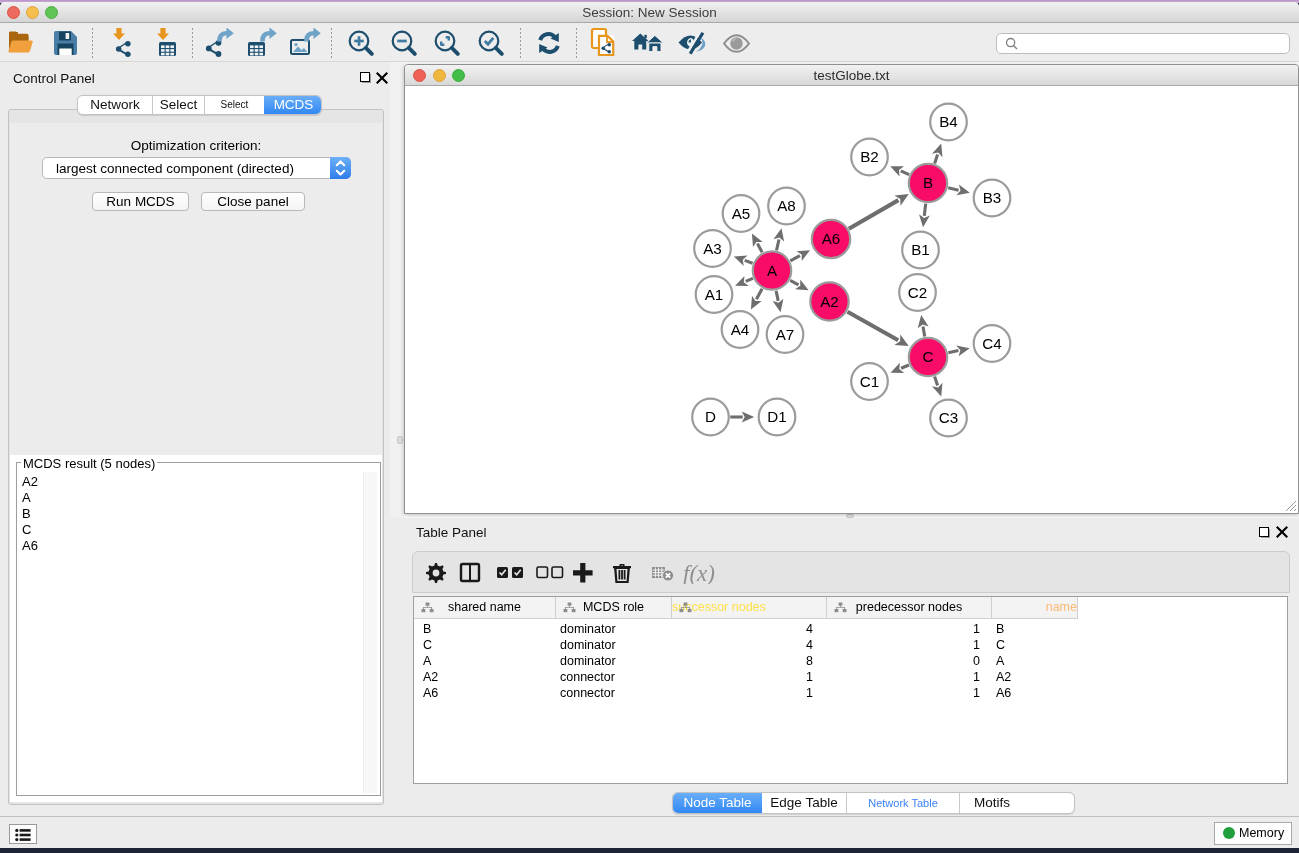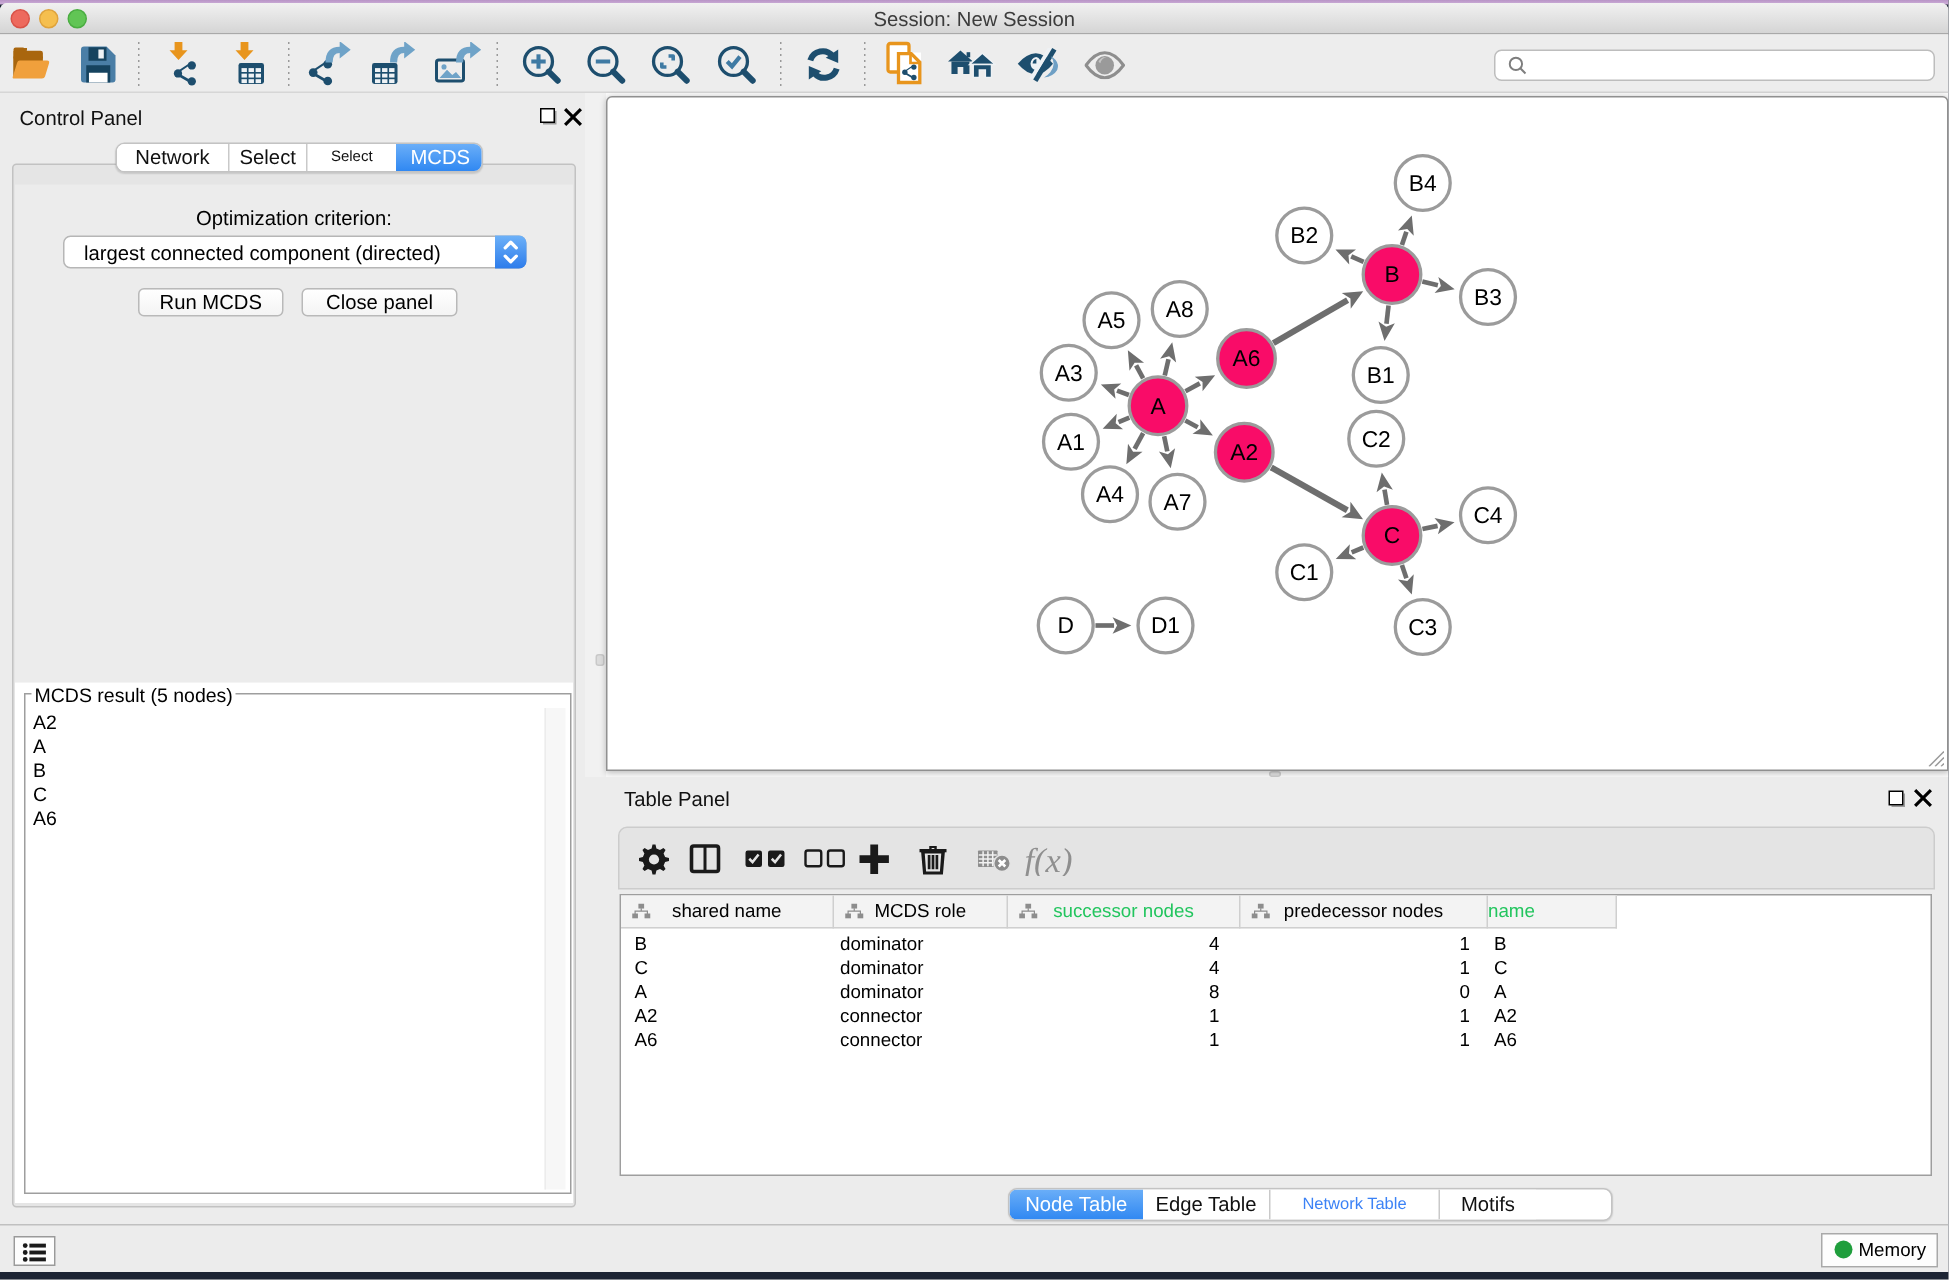--- a/index.html
+++ b/index.html
@@ -220,20 +220,26 @@
 <div class="abs" style="left:22px;top:474px;font-size:13px;line-height:16px;color:#000">A2<br>A<br>B<br>C<br>A6</div>
 
 <div class="abs" style="left:363px;top:472px;width:14px;height:321px;background:#f7f7f7;border-left:1px solid #ececec"></div>
 
 <div class="abs" style="left:390px;top:62px;width:14px;height:456px;background:#f1f1f1"></div>
 <div class="abs" style="left:404px;top:62px;width:895px;height:456px;background:#fbfbfb"></div>
 <div class="abs" style="left:846px;top:514px;width:8px;height:4px;background:#e2e2e2;border:1px solid #cccccc;border-radius:2px"></div>
 <div class="abs" style="left:397px;top:436px;width:6px;height:8px;background:#dcdcdc;border:1px solid #c9c9c9;border-radius:2px"></div>
 
 <div class="abs" style="left:404px;top:64px;width:895px;height:450px;background:#fff;border:1px solid #909090;border-radius:4px 4px 0 0;box-shadow:0 1px 4px rgba(0,0,0,.25)">
+  <div style="position:absolute;left:0;top:0;width:100%;height:21px;background:linear-gradient(#f2f2f2,#d8d8d8);border-bottom:1px solid #a8a8a8;border-radius:4px 4px 0 0">
+    <div style="position:absolute;left:8px;top:4px;width:13px;height:13px;border-radius:50%;background:#ee6156;border:0.5px solid #d95348"></div>
+    <div style="position:absolute;left:28px;top:4px;width:13px;height:13px;border-radius:50%;background:#f0b73e;border:0.5px solid #dfa33c"></div>
+    <div style="position:absolute;left:47px;top:4px;width:13px;height:13px;border-radius:50%;background:#43bd47;border:0.5px solid #3aad3e"></div>
+    <div style="text-align:center;font-size:13.5px;color:#2c2c2c;padding-top:3px">testGlobe.txt</div>
+  </div>
   <svg style="position:absolute;left:0;top:21px" width="893" height="427" viewBox="0 0 893 427" font-family="Liberation Sans,sans-serif">
 <line x1="347.9" y1="192.4" x2="340.7" y2="195.4" stroke="#6e6e6e" stroke-width="3.1"></line>
       <polygon points="339.5,189.9 330.1,199.8 343.7,200.1 338.8,196.2" fill="#6e6e6e"></polygon>
 <line x1="347.6" y1="177.3" x2="339.7" y2="174.4" stroke="#6e6e6e" stroke-width="3.1"></line>
       <polygon points="342.5,169.6 328.9,170.4 338.7,179.9 337.8,173.7" fill="#6e6e6e"></polygon>
 <line x1="357.1" y1="202.7" x2="351.4" y2="213.3" stroke="#6e6e6e" stroke-width="3.1"></line>
       <polygon points="347.0,209.8 345.9,223.5 356.7,215.1 350.4,215.1" fill="#6e6e6e"></polygon>
 <line x1="357.1" y1="166.3" x2="352.4" y2="157.6" stroke="#6e6e6e" stroke-width="3.1"></line>
       <polygon points="357.7,155.9 346.9,147.5 348.0,161.1 351.4,155.9" fill="#6e6e6e"></polygon>
 <line x1="371.1" y1="204.8" x2="373.2" y2="214.9" stroke="#6e6e6e" stroke-width="3.1"></line>
@@ -384,37 +390,37 @@
         </g>
       </svg></span>shared name</div>
 <div class="abs" style="left:556px;top:597px;width:116px;height:22px;border-right:1px solid #cfcfcf;font-size:12.5px;color:#000;text-align:center;line-height:21px"><span style="position:absolute;left:7px;top:5px;line-height:0"><svg width="13" height="11" viewBox="0 0 13 11" style="vertical-align:-1px">
         <g fill="#8d8d8d">
           <rect x="4.6" y="0.5" width="3.8" height="3.2"></rect>
           <rect x="0.5" y="7" width="3.8" height="3.2"></rect>
           <rect x="8.7" y="7" width="3.8" height="3.2"></rect>
           <path d="M6.1 3.5 L6.9 3.5 L6.9 5 L11 5 L11 7.3 L10.2 7.3 L10.2 5.8 L2.8 5.8 L2.8 7.3 L2 7.3 L2 5 L6.1 5 Z"></path>
         </g>
       </svg></span>MCDS role</div>
-<div class="abs" style="left:672px;top:597px;width:155px;height:22px;border-right:1px solid #cfcfcf;font-size:12.5px;color:#22c55e;text-align:center;line-height:21px"><span style="position:absolute;left:7px;top:5px;line-height:0"><svg width="13" height="11" viewBox="0 0 13 11" style="vertical-align:-1px">
+<div class="abs" style="left:672px;top:597px;width:155px;height:22px;border-right:1px solid #cfcfcf;font-size:12.5px;color:#fde047;text-align:left;line-height:21px"><span style="position:absolute;left:7px;top:5px;line-height:0"><svg width="13" height="11" viewBox="0 0 13 11" style="vertical-align:-1px">
         <g fill="#8d8d8d">
           <rect x="4.6" y="0.5" width="3.8" height="3.2"></rect>
           <rect x="0.5" y="7" width="3.8" height="3.2"></rect>
           <rect x="8.7" y="7" width="3.8" height="3.2"></rect>
           <path d="M6.1 3.5 L6.9 3.5 L6.9 5 L11 5 L11 7.3 L10.2 7.3 L10.2 5.8 L2.8 5.8 L2.8 7.3 L2 7.3 L2 5 L6.1 5 Z"></path>
         </g>
       </svg></span>successor nodes</div>
 <div class="abs" style="left:827px;top:597px;width:165px;height:22px;border-right:1px solid #cfcfcf;font-size:12.5px;color:#000;text-align:center;line-height:21px"><span style="position:absolute;left:7px;top:5px;line-height:0"><svg width="13" height="11" viewBox="0 0 13 11" style="vertical-align:-1px">
         <g fill="#8d8d8d">
           <rect x="4.6" y="0.5" width="3.8" height="3.2"></rect>
           <rect x="0.5" y="7" width="3.8" height="3.2"></rect>
           <rect x="8.7" y="7" width="3.8" height="3.2"></rect>
           <path d="M6.1 3.5 L6.9 3.5 L6.9 5 L11 5 L11 7.3 L10.2 7.3 L10.2 5.8 L2.8 5.8 L2.8 7.3 L2 7.3 L2 5 L6.1 5 Z"></path>
         </g>
       </svg></span>predecessor nodes</div>
-<div class="abs" style="left:992px;top:597px;width:86px;height:22px;border-right:1px solid #cfcfcf;font-size:12.5px;color:#22c55e;text-align:left;line-height:21px">name</div>
+<div class="abs" style="left:992px;top:597px;width:86px;height:22px;border-right:1px solid #cfcfcf;font-size:12.5px;color:#fdba74;text-align:right;line-height:21px">name</div>
 <div class="abs" style="left:423px;top:622px;font-size:12.5px">B</div>
 <div class="abs" style="left:560px;top:622px;font-size:12.5px">dominator</div>
 <div class="abs" style="left:760px;top:622px;width:53px;text-align:right;font-size:12.5px">4</div>
 <div class="abs" style="left:930px;top:622px;width:50px;text-align:right;font-size:12.5px">1</div>
 <div class="abs" style="left:996px;top:622px;font-size:12.5px">B</div>
 <div class="abs" style="left:423px;top:638px;font-size:12.5px">C</div>
 <div class="abs" style="left:560px;top:638px;font-size:12.5px">dominator</div>
 <div class="abs" style="left:760px;top:638px;width:53px;text-align:right;font-size:12.5px">4</div>
 <div class="abs" style="left:930px;top:638px;width:50px;text-align:right;font-size:12.5px">1</div>
 <div class="abs" style="left:996px;top:638px;font-size:12.5px">C</div>

